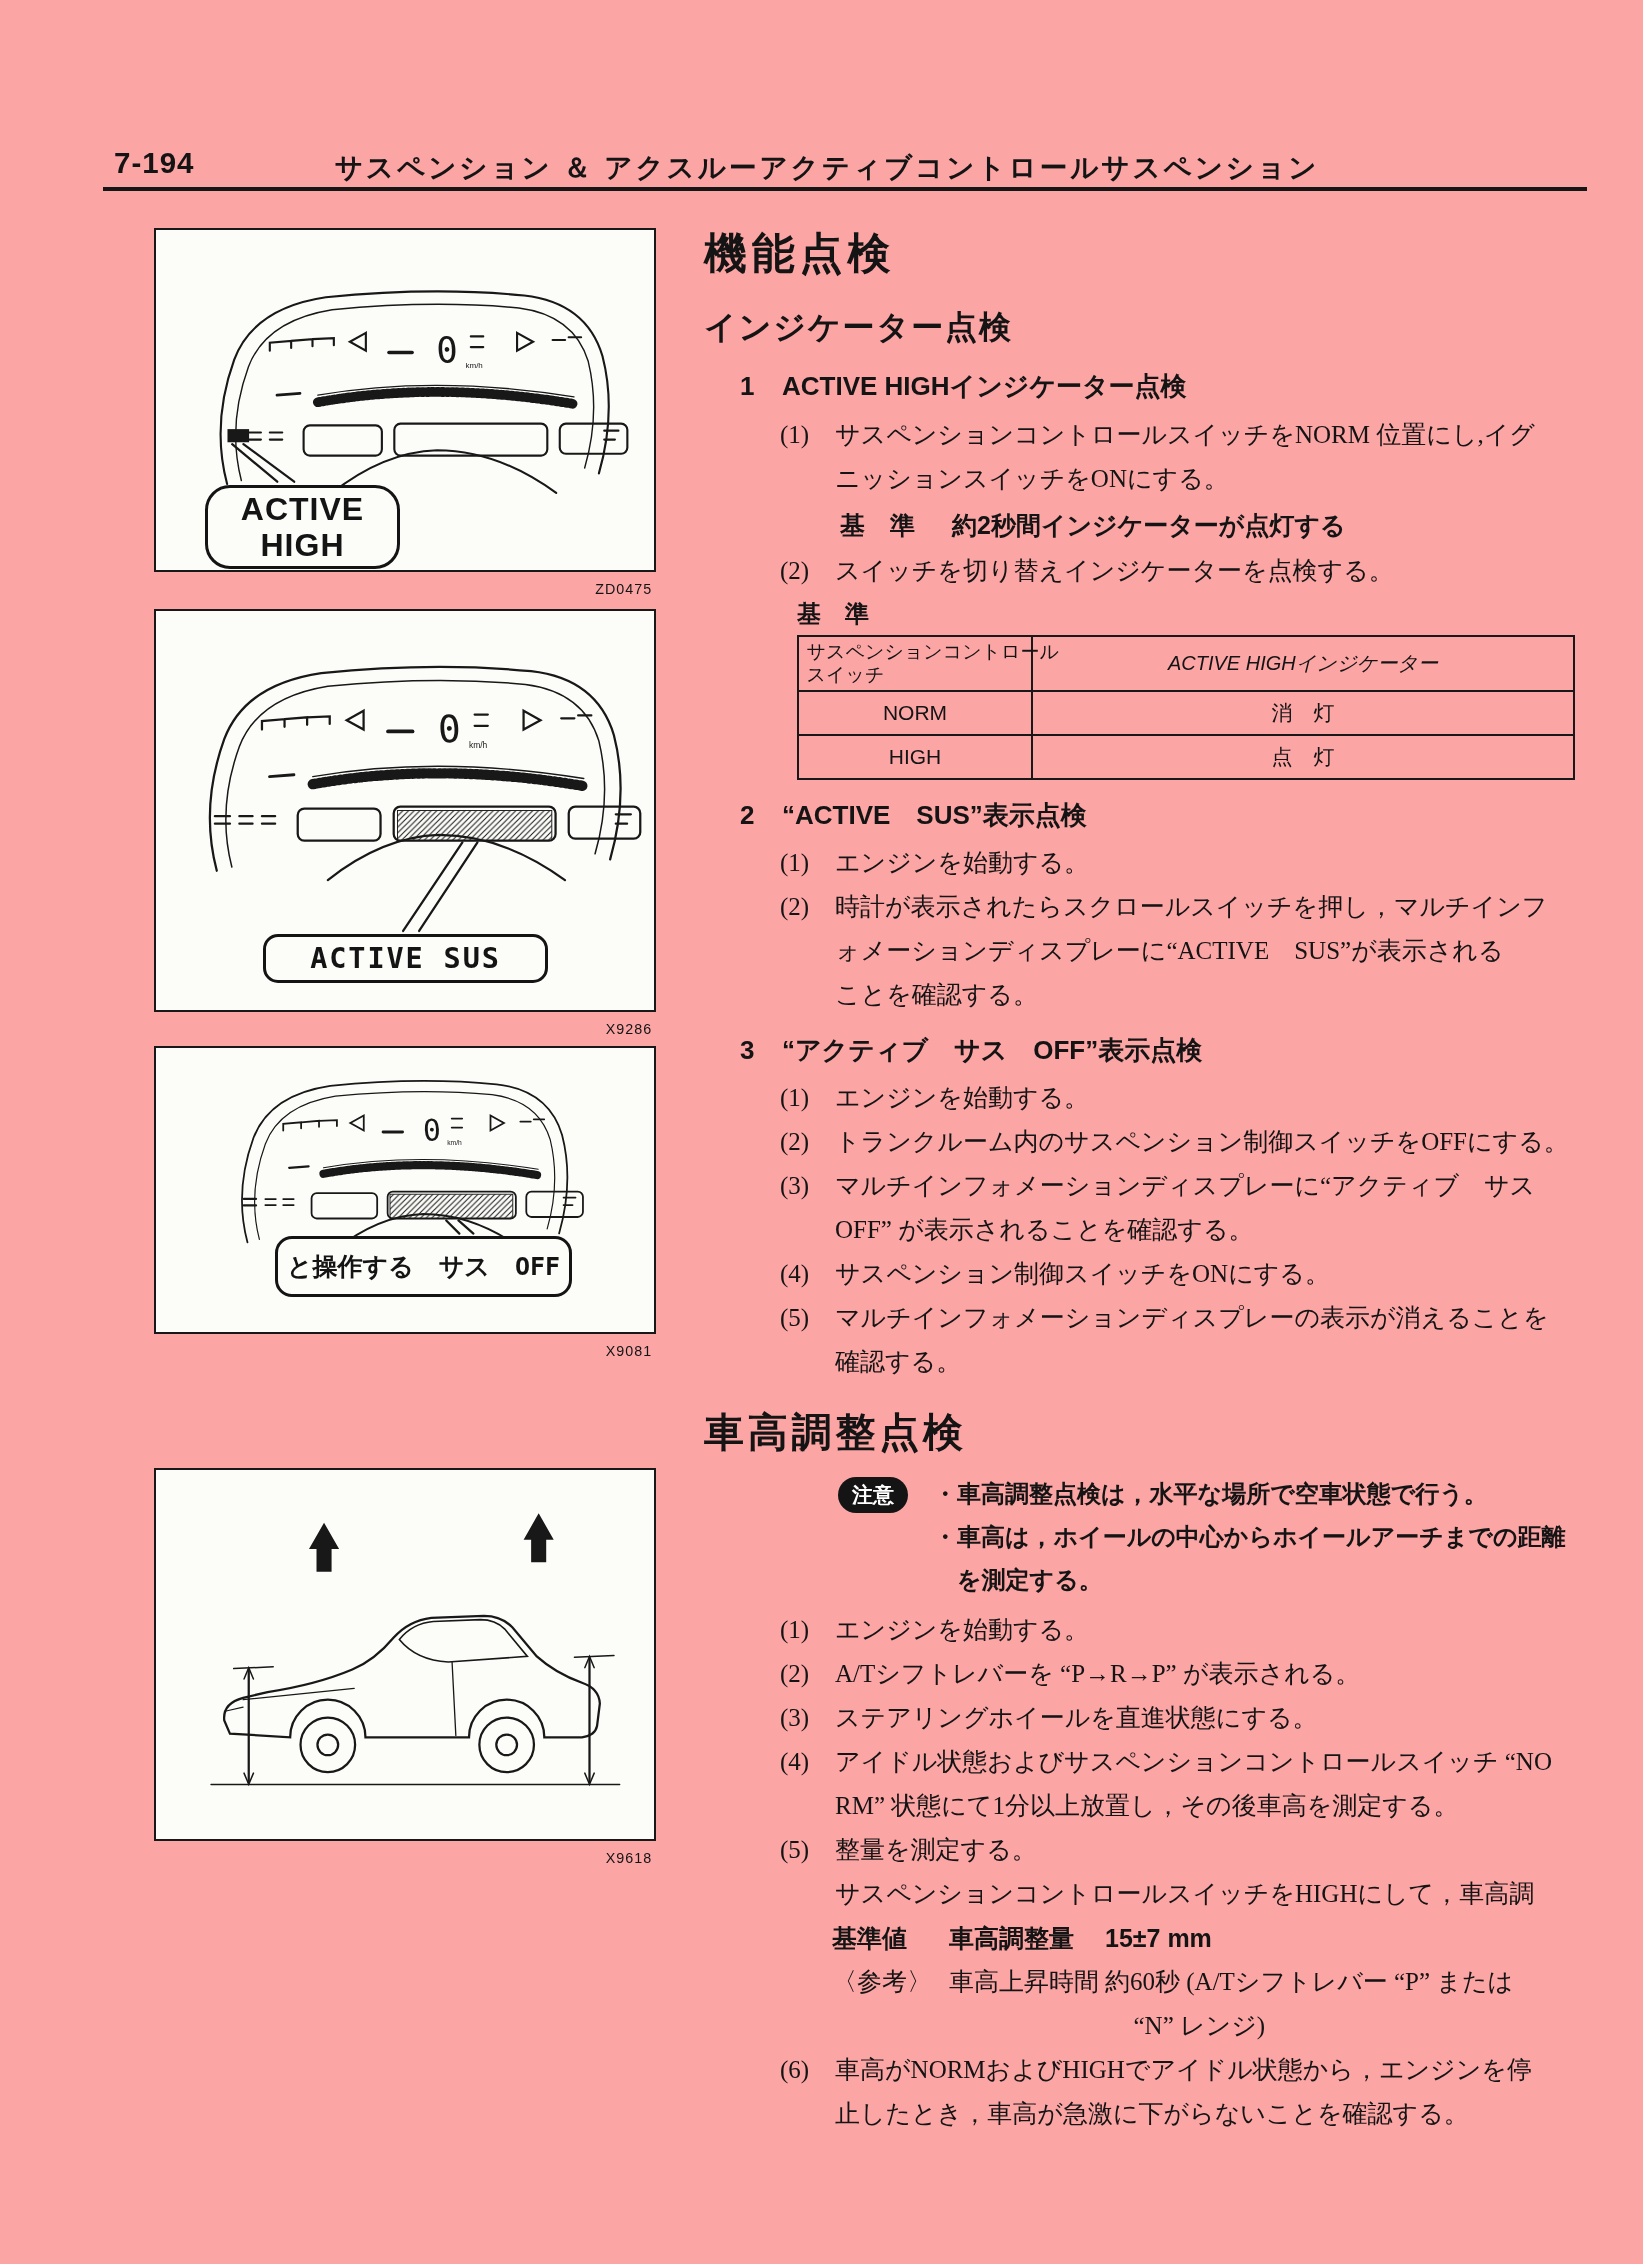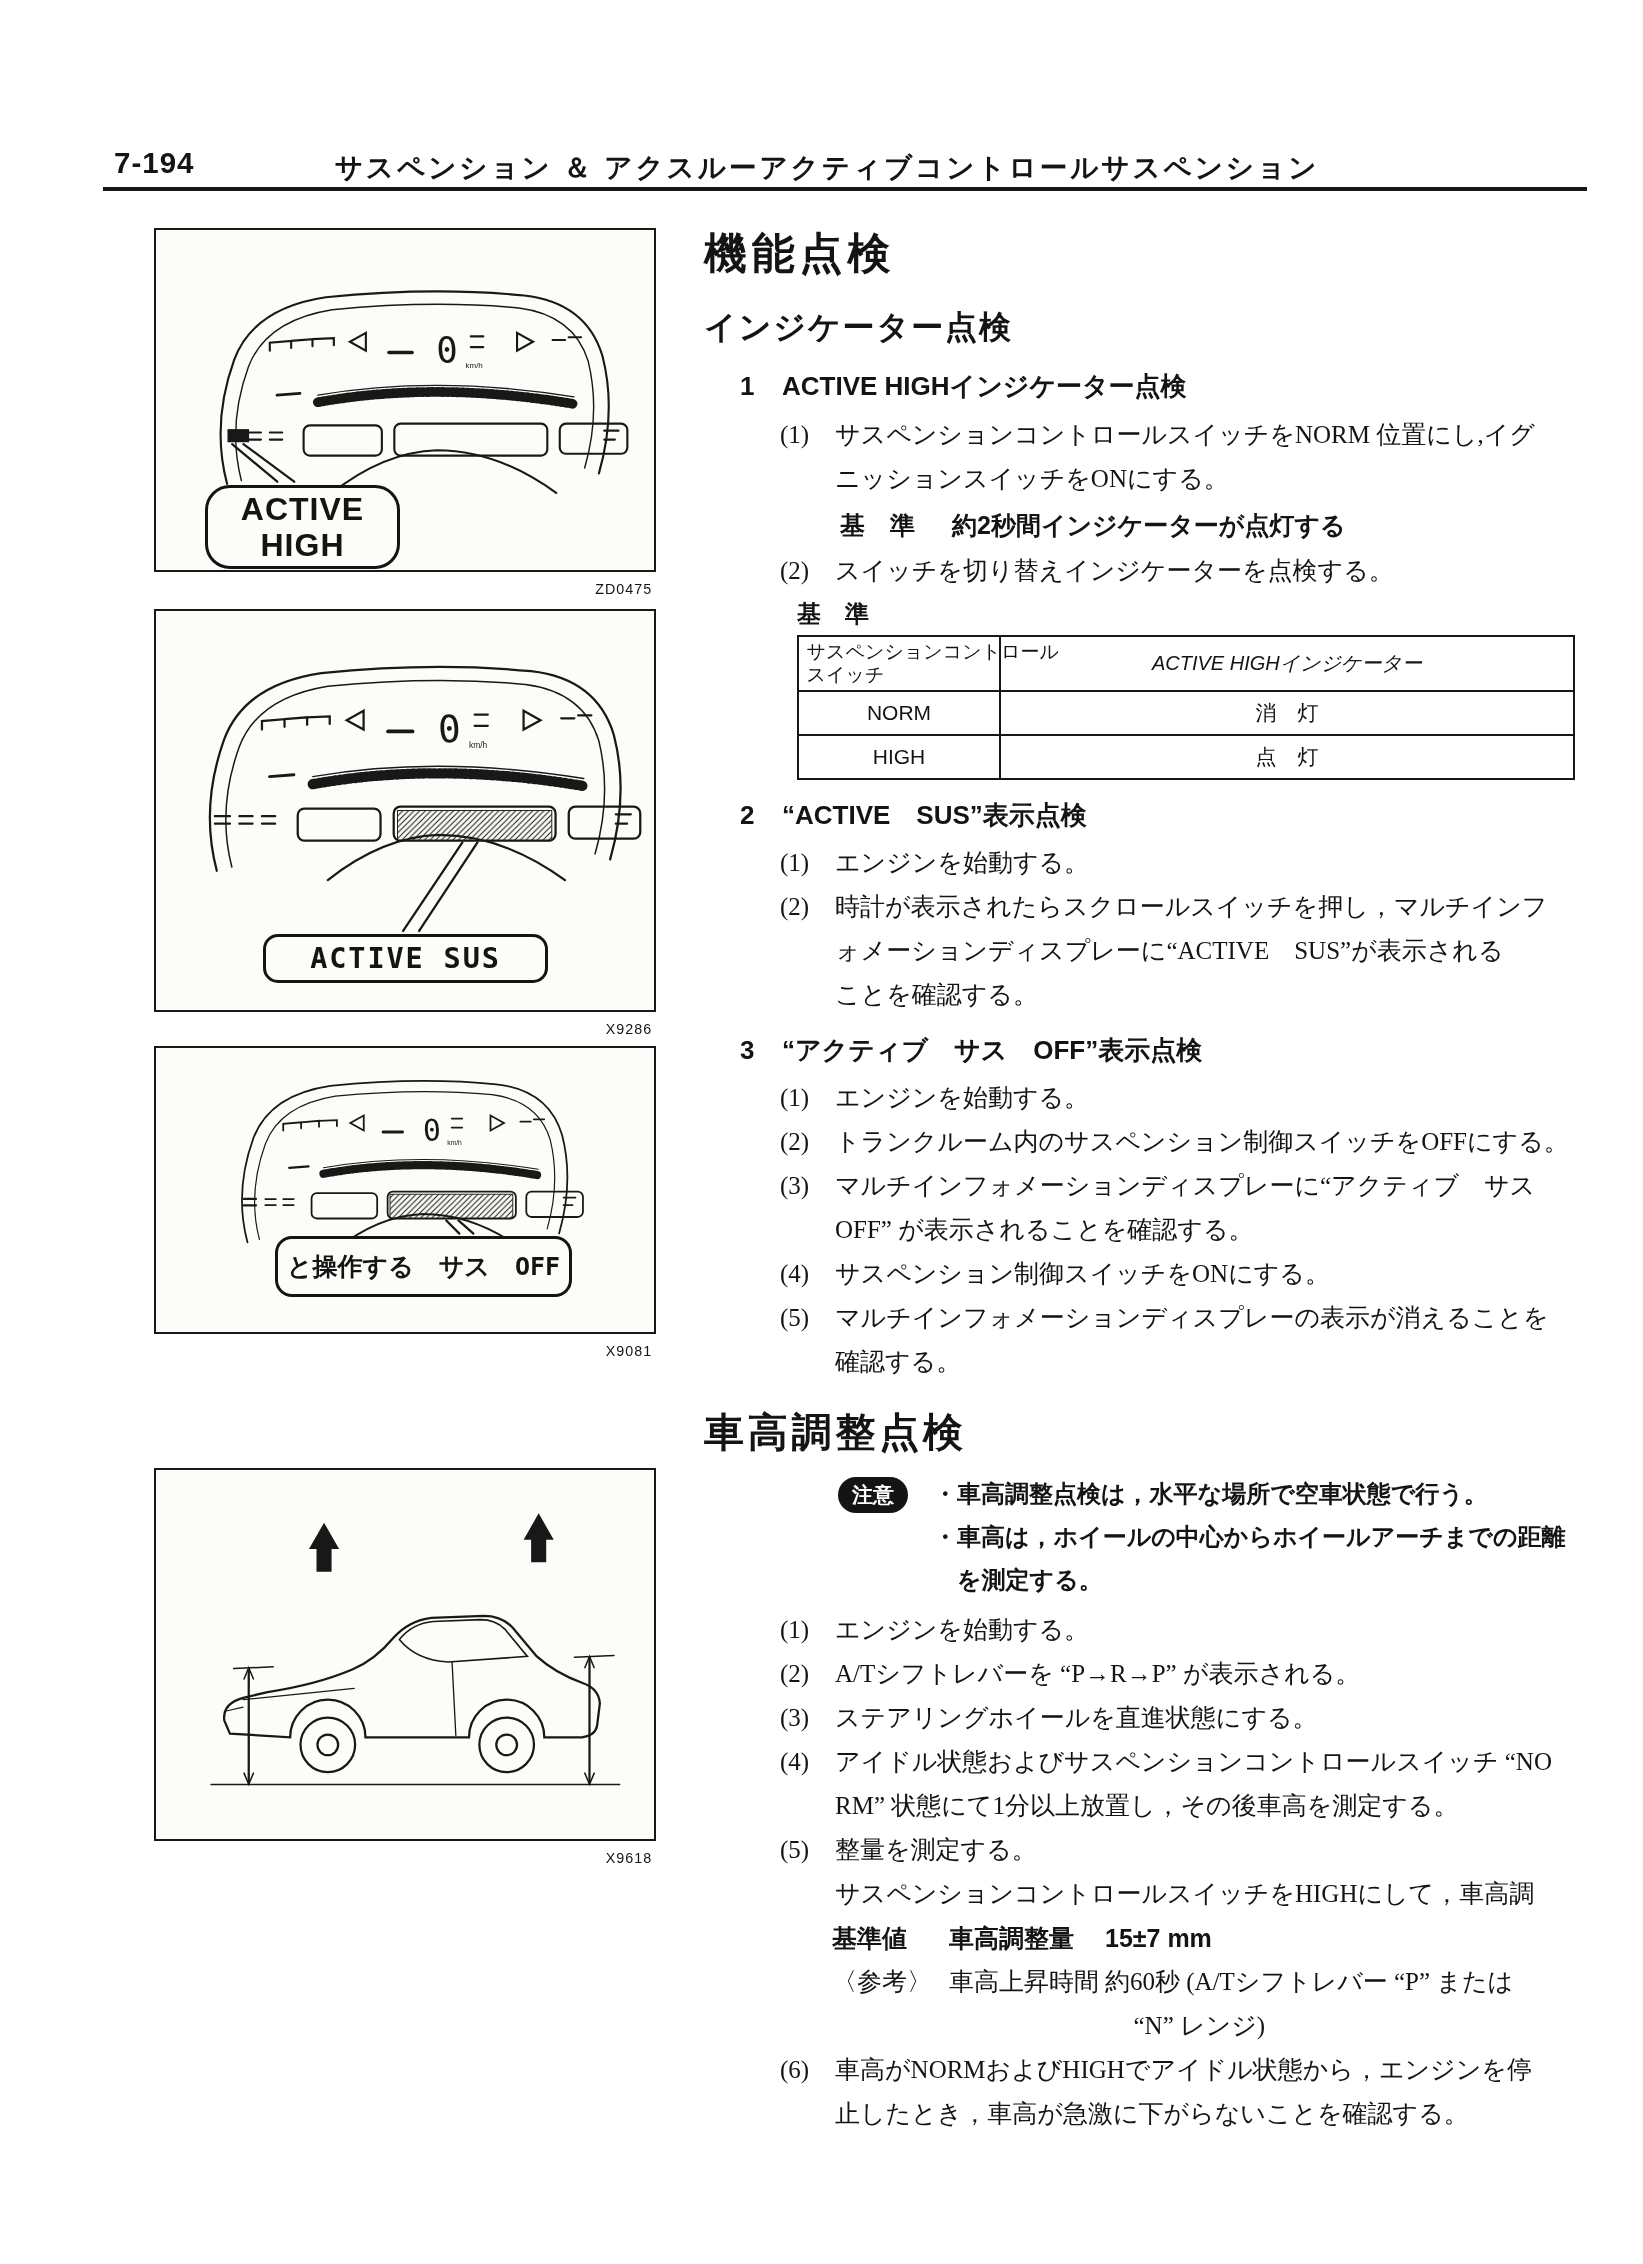--- a/index.html
+++ b/index.html
@@ -1,18 +1,18 @@
 <!DOCTYPE html>
 <html style="font-size:15px"><head>
 <meta charset="utf-8">
 <style>
   * { margin:0; padding:0; box-sizing:border-box; }
   html,body { background:#d9d9d4; }
   .page { position:relative; width:1644px; height:2265px; margin:0 auto;
-          background:#ffffff; color:#141414; overflow:hidden;
+          background:#fca5a5; color:#141414; overflow:hidden;
           font-family:"Liberation Serif", serif; }
 
   
   .pageno { position:absolute; left:114px; top:146px;
             font:bold 29.5px "Liberation Sans", sans-serif; letter-spacing:1px; }
   .htitle { position:absolute; left:285px; top:149px; width:1084px; text-align:center;
             font:bold 27.6px "Liberation Sans", sans-serif; letter-spacing:2.9px; white-space:nowrap; }
   .hrule  { position:absolute; left:103px; top:187px; width:1484px; height:3.8px; background:#161616; }
 
   
@@ -47,21 +47,21 @@
   .step .num { width:55px; flex:none; }
   .step .lines { flex:1; }
   .line { white-space:nowrap; }
   .std-line { display:flex; margin-left:136px; margin-top:1.9px;
               font:bold 25px "Liberation Sans", sans-serif; line-height:44px; white-space:nowrap; }
   .std-line .lbl { width:112px; flex:none; }
   .tbl-label { margin:1.9px 0 0 93px; font:bold 24px "Liberation Sans", sans-serif; line-height:38px; }
   table.spec { border-collapse:collapse; margin:1.9px 0 0 93px; width:778px;
                font-family:"Liberation Sans", sans-serif; table-layout:fixed; }
   table.spec td { border:2.9px solid #181818; white-space:nowrap; }
-  .spec .c1 { width:202px; }
+  .spec .c1 { width:234px; }
   .spec .hcell { font-size:19px; line-height:23px; padding:3.8px 7.6px; text-align:left; }
   .spec .hcell2 { font-size:20px; text-align:center;font-style:italic; }
   .spec .dcell { font-size:21px; text-align:center; height:44px; }
   .caution { display:flex; margin:11.4px 0 0 134px; }
   .caution-badge { width:70px; height:36px; flex:none; margin-top:5.7px;
                    background:#141414; color:#fff; border-radius:18px;
                    display:flex; align-items:center; justify-content:center;
                    font:bold 21px "Liberation Sans", sans-serif; }
   .caution-text { margin-left:25px; font:bold 24px "Liberation Sans", sans-serif; line-height:43px; }
   .caution-text .indent { padding-left:24px; }

